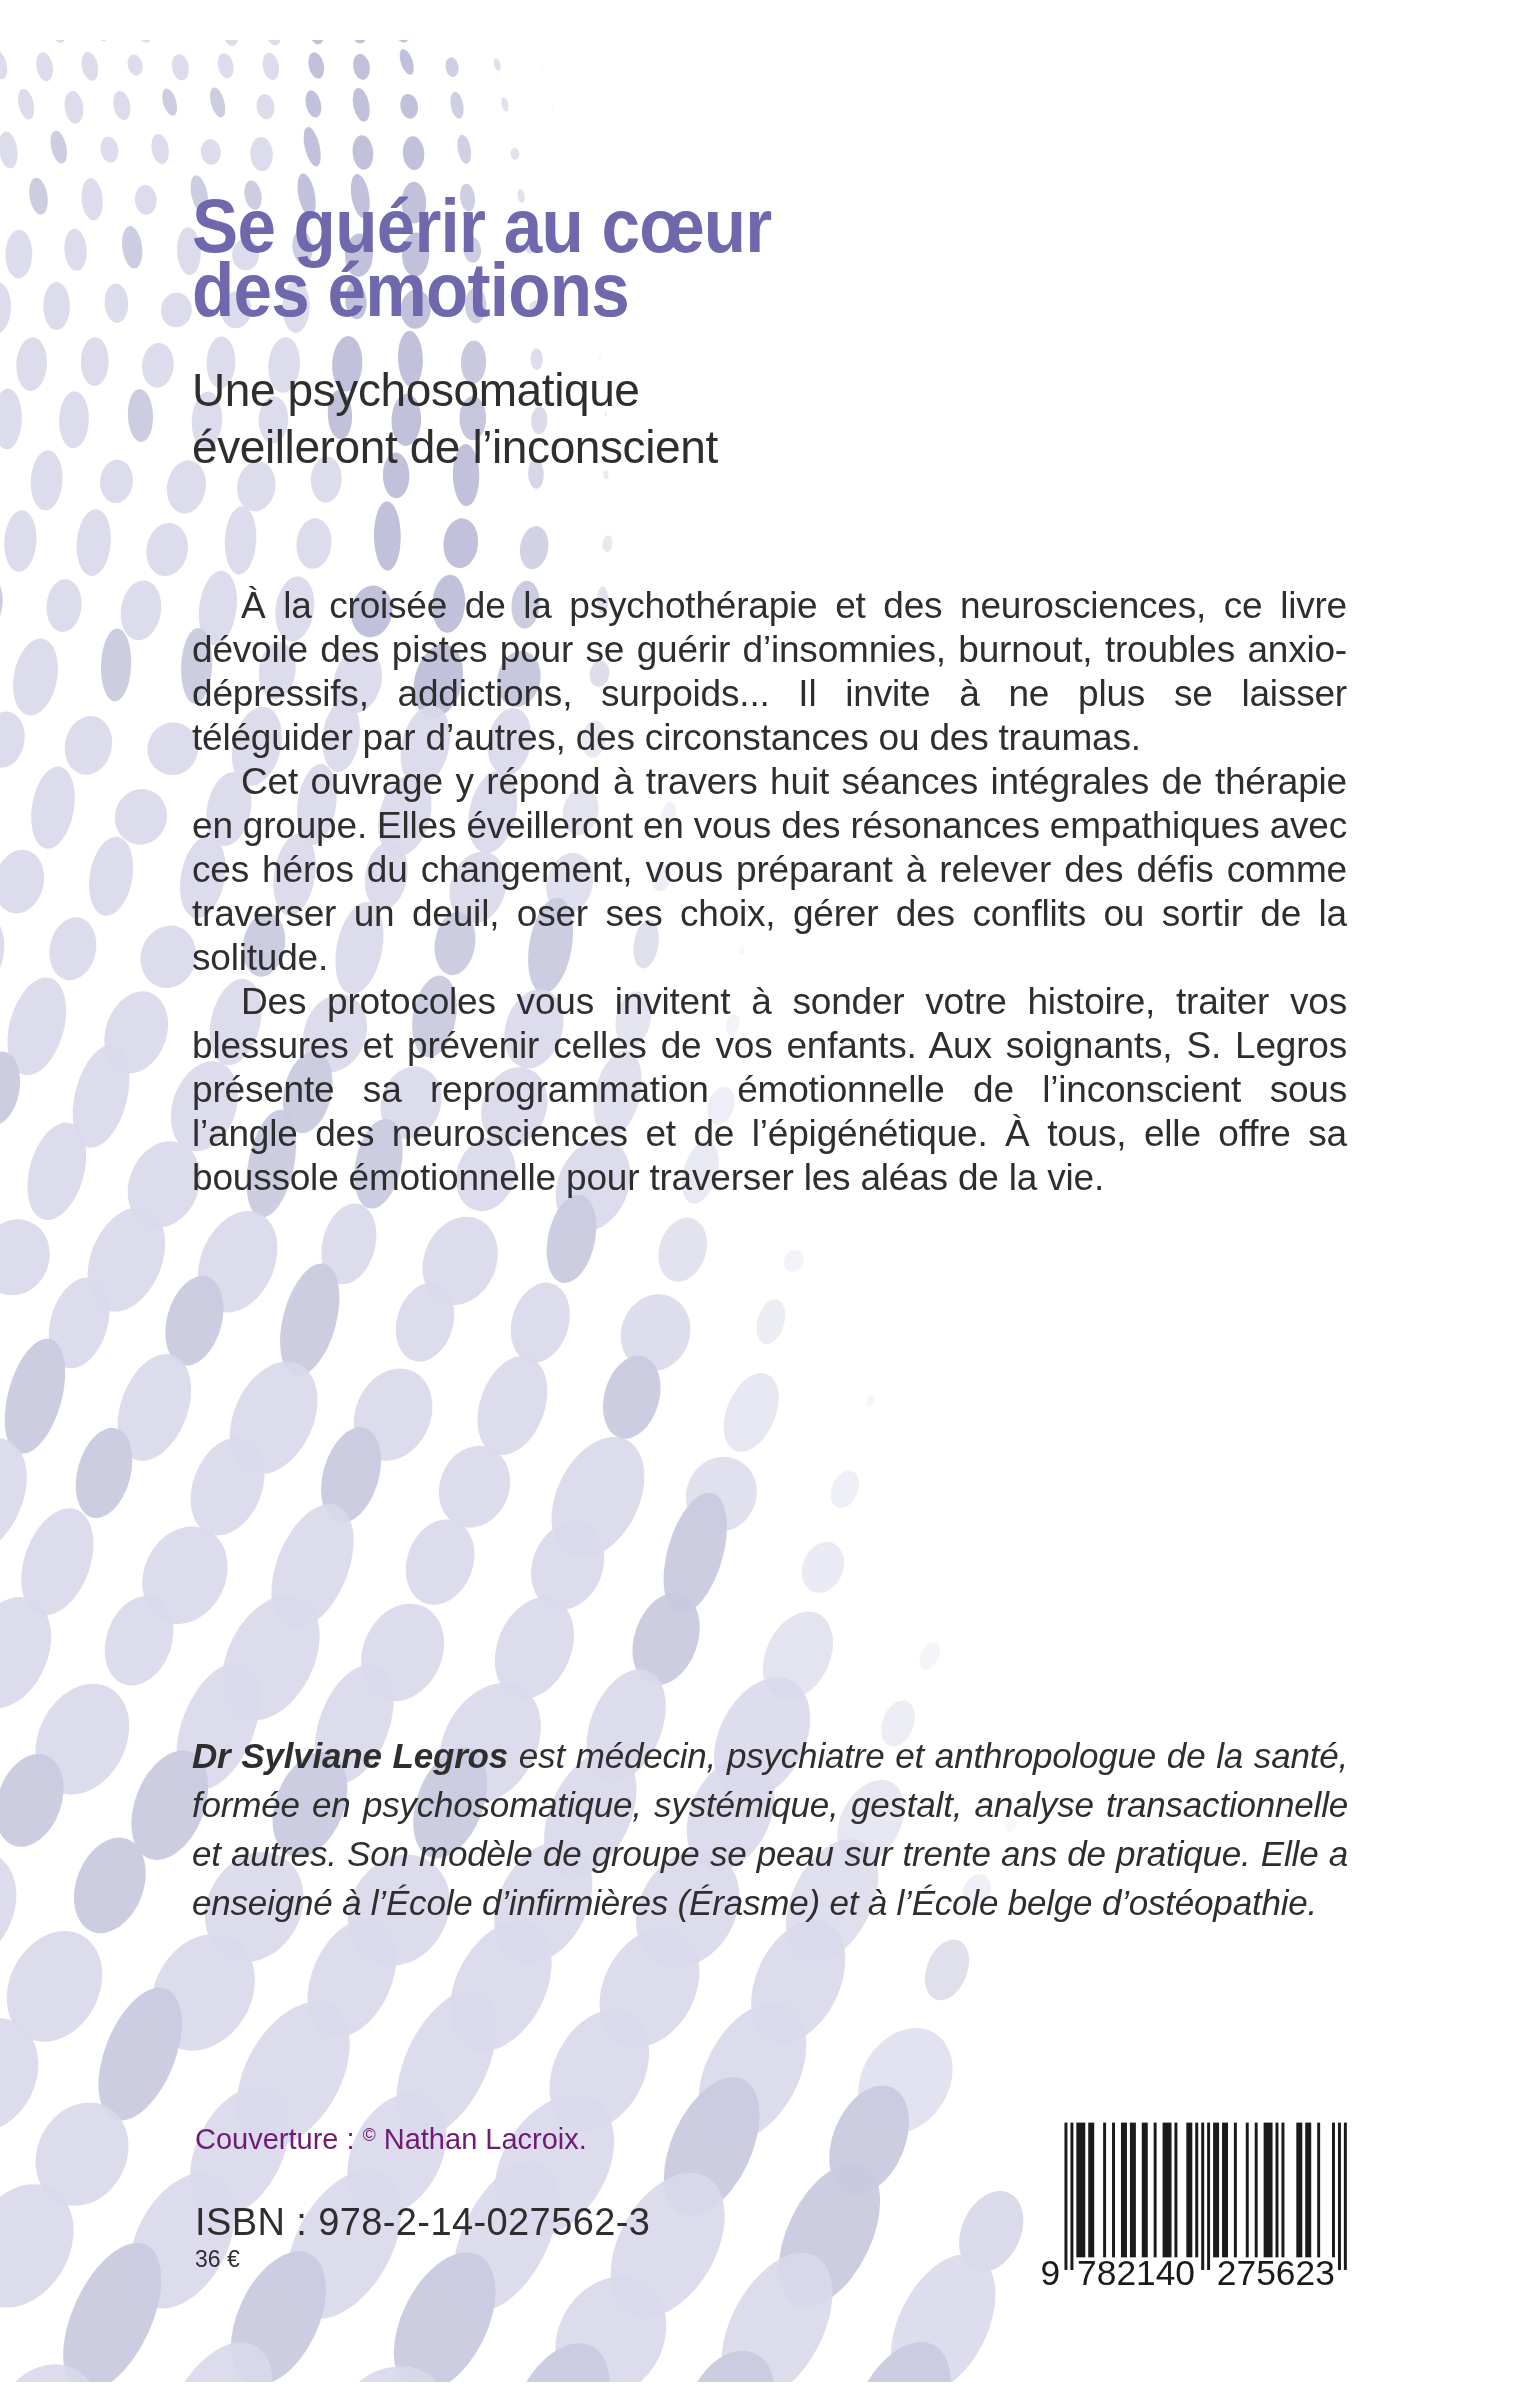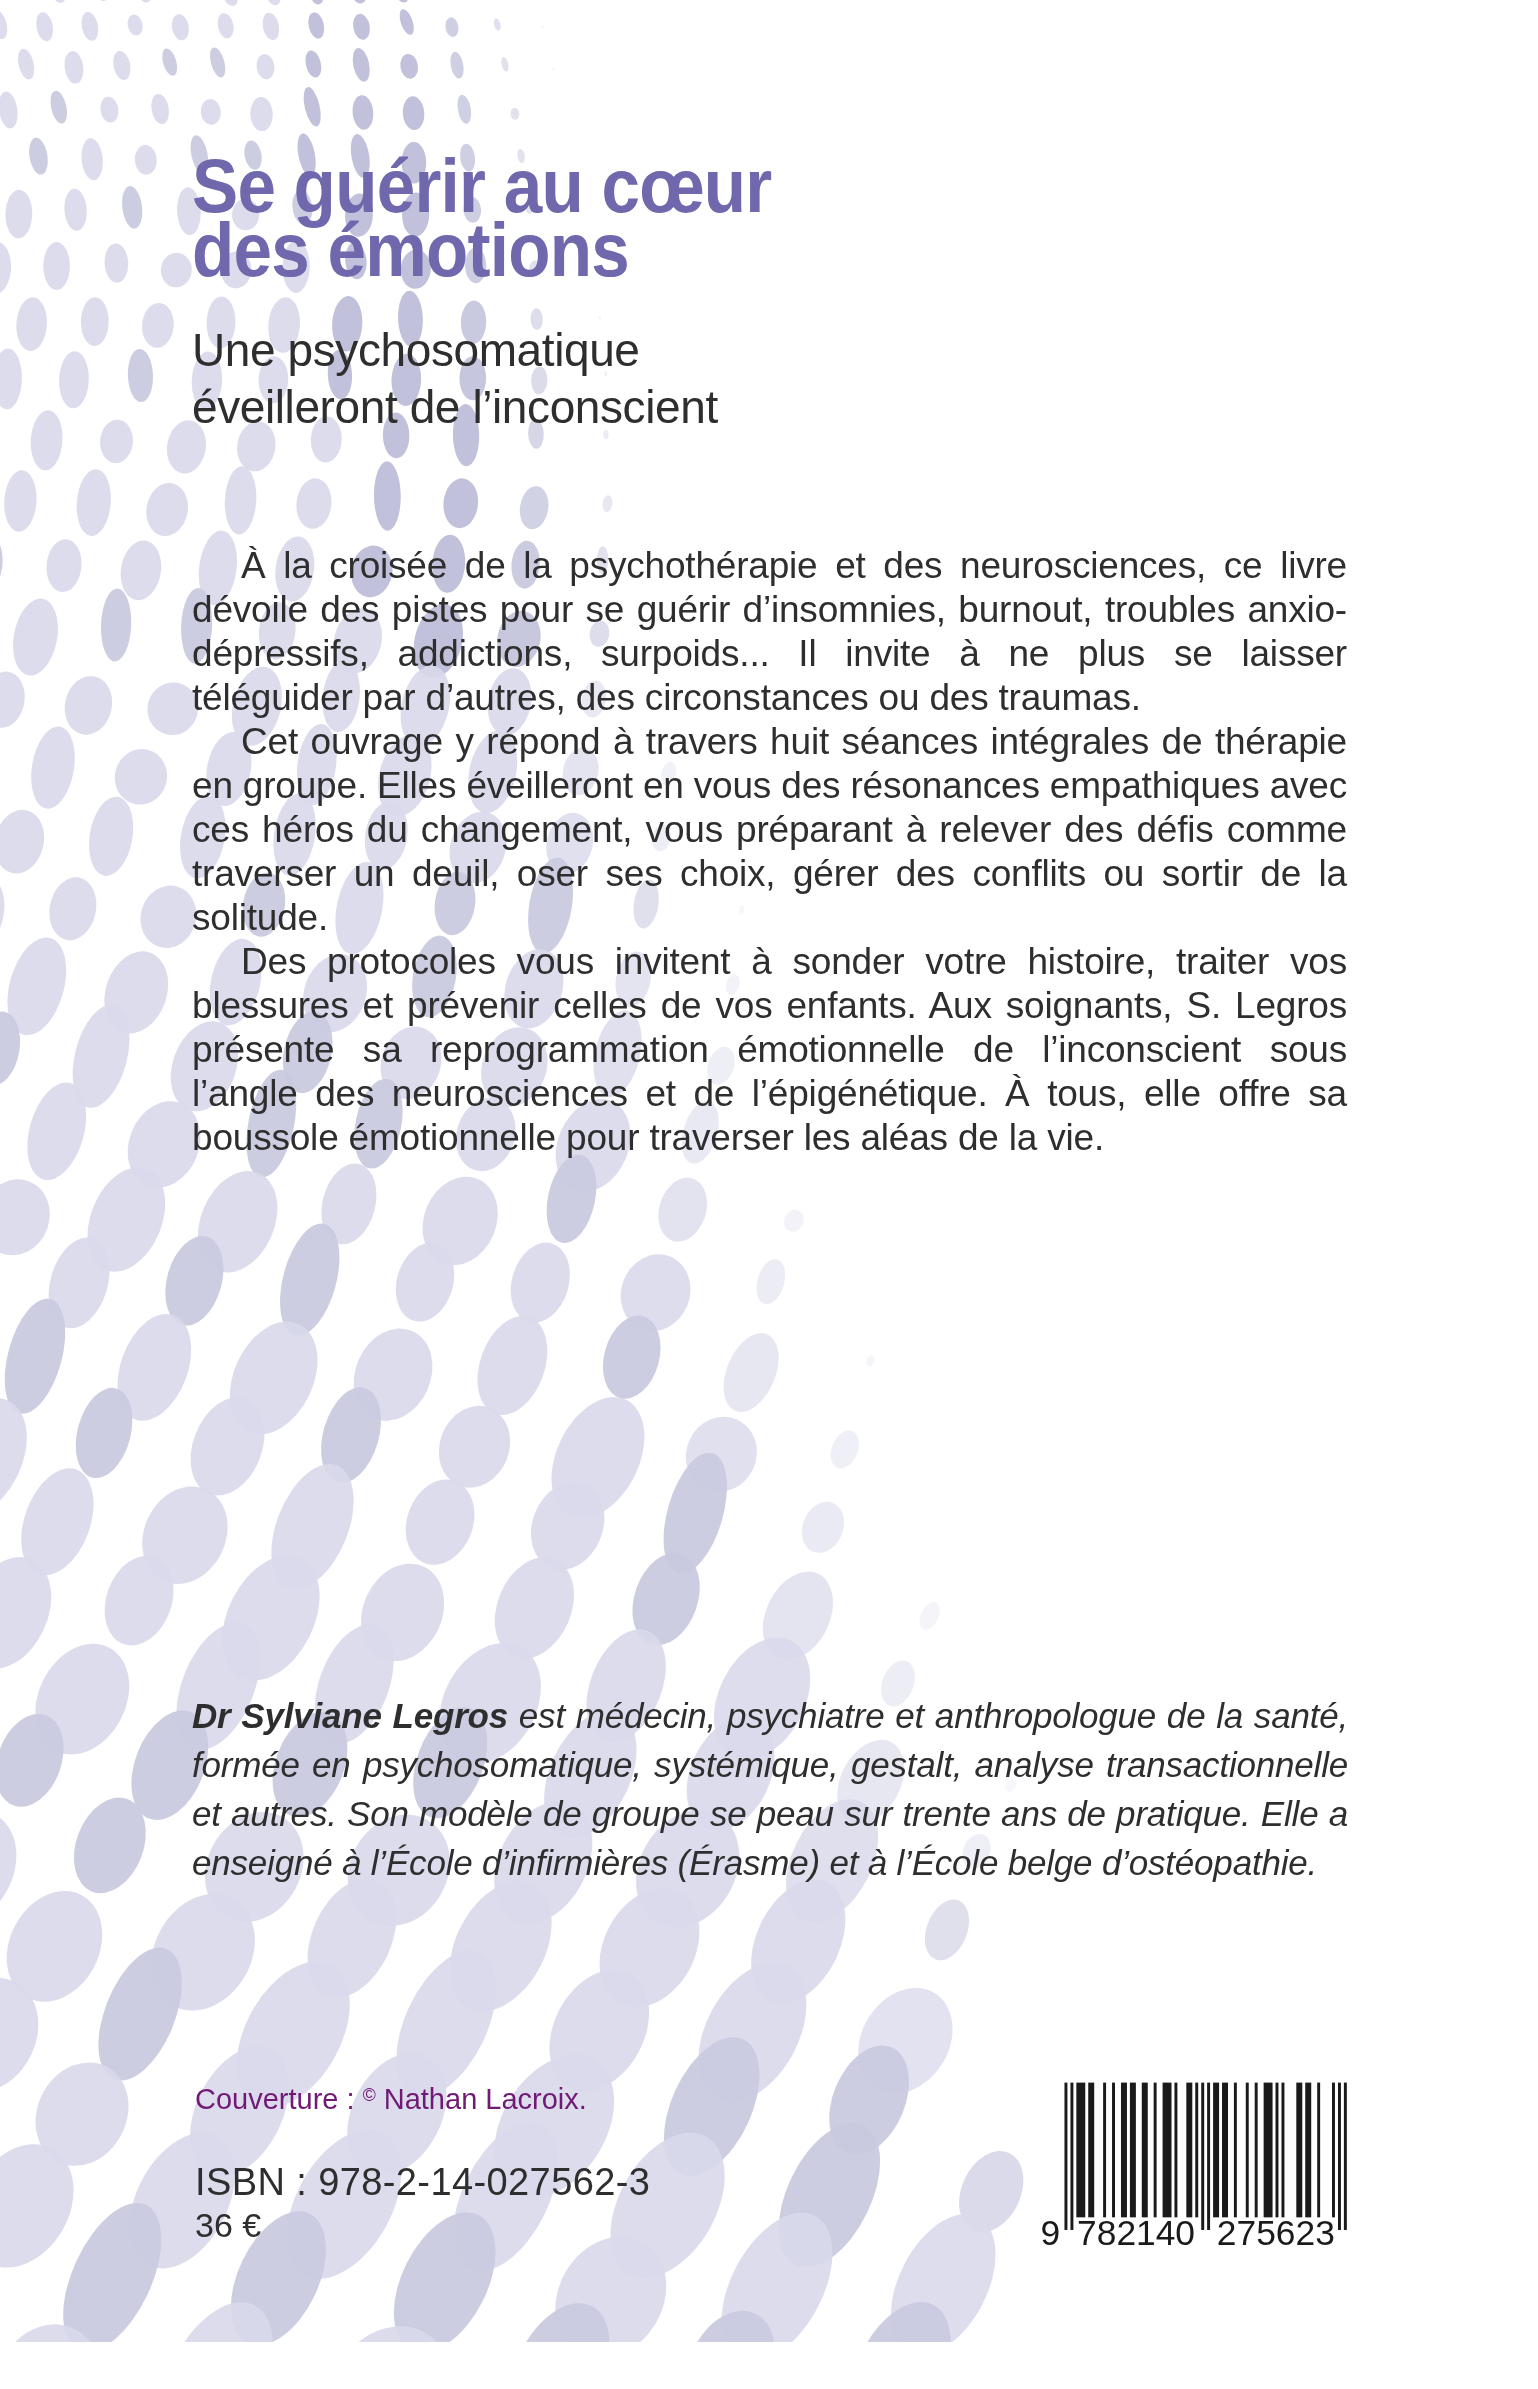--- a/index.html
+++ b/index.html
@@ -1,18 +1,18 @@
 <!DOCTYPE html>
 <html lang="fr" style="font-size:13.5px"><head>
 <meta charset="utf-8">
 <style>
   html,body{margin:0;padding:0;background:#ffffff;}
   .cover{
     position:relative;width:1538px;height:2342px;background:#ffffff;overflow:hidden;
-    font-family:"Liberation Sans",sans-serif;color:#2e2e2e;
+    font-family:"Liberation Sans",sans-serif;color:#2e2e2e;margin-top:40px;
   }
   #halftone{position:absolute;left:0;top:0;width:1538px;height:2389px;}
   .title{
     position:absolute;left:192px;top:154px;font-size:76px;line-height:64px;
     font-weight:bold;color:#6f68ac;letter-spacing:-0.8px;
     transform:scaleX(0.91);transform-origin:left top;white-space:nowrap;
   }
   .subtitle{
     position:absolute;left:192px;top:322px;font-size:46px;line-height:57px;
     color:#2e2e2e;letter-spacing:-0.4px;white-space:nowrap;
@@ -25,21 +25,21 @@
   .synopsis p{margin:0;text-indent:49px;}
   .bio{
     position:absolute;left:192px;top:1691px;width:1156px;
     font-size:35px;line-height:49px;font-style:italic;text-align:justify;
     letter-spacing:-0.2px;color:#2e2e2e;
   }
   .bio .author{font-weight:bold;}
   .credit{position:absolute;left:195px;top:2083px;font-size:29px;color:#701a75;}
   .credit .sup{font-size:17.7px;vertical-align:7.6px;}
   .isbn{position:absolute;left:195px;top:2161px;font-size:38px;color:#2e2e2e;letter-spacing:0.4px;}
-  .price{position:absolute;left:195px;top:2206px;font-size:34px;color:#2e2e2e;}
+  .price{position:absolute;left:195px;top:2206px;font-size:23px;color:#2e2e2e;}
   .barcode{position:absolute;left:1035px;top:2080px;}
   .barcode text{font-family:"Liberation Sans",sans-serif;font-size:42px;fill:#1a1a1a;}
 </style>
 </head>
 <body>
 
 <div class="cover">
 
   <svg id="halftone" viewBox="0 0 1825 2835" xmlns="http://www.w3.org/2000/svg">
       <ellipse cx="-12.0" cy="-43.0" rx="5.0" ry="9.0" fill="#c9c9e0" opacity="0.92" transform="rotate(-34.0 -12.0 -43.0)"></ellipse>

